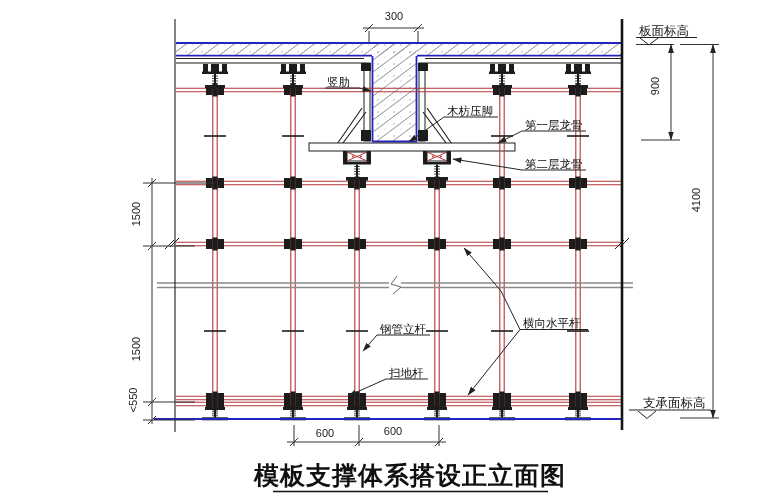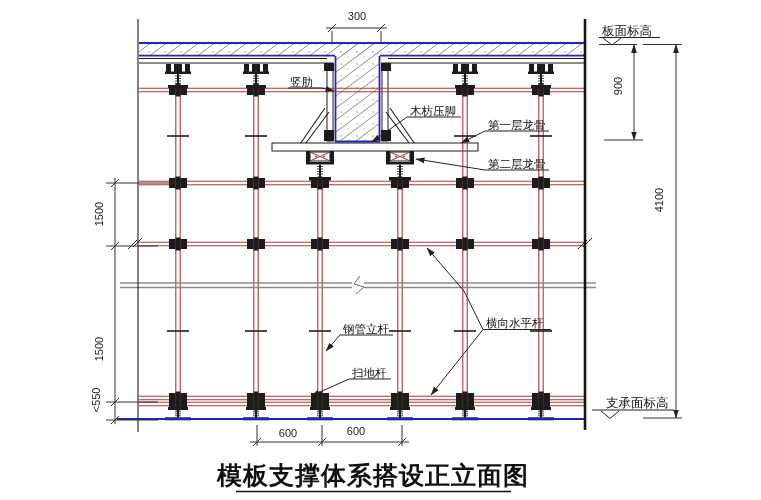--- a/index.html
+++ b/index.html
@@ -1,17 +1,17 @@
 <!DOCTYPE html>
 <html style="--scaffold-red: #b03636; --formwork-blue: #2323bd; --concrete-hatch: #8a8f98; --break-line-gray: #8a8a8a; --drawing-black: #1c1c1c;"><head>
 <meta charset="utf-8">
 <style>
   html,body{margin:0;padding:0;background:#fff;}
   .stage{position:relative;width:682px;height:500px;background:#fff;overflow:hidden;
-         font-family:"Liberation Sans","DejaVu Sans",sans-serif;}
+         font-family:"Liberation Sans","DejaVu Sans",sans-serif;margin-left:37px;}
   svg{position:absolute;left:0;top:0;}
   .red   {stroke:var(--scaffold-red,#b03636);stroke-width:1.1;fill:none;}
   .blue  {stroke:var(--formwork-blue,#2323bd);stroke-width:1.8;fill:none;}
   .blueg {stroke:var(--formwork-blue,#2323bd);stroke-width:2.2;fill:none;}
   .blk1  {stroke:#1c1c1c;stroke-width:1.1;fill:none;}
   .blk2  {stroke:#141414;stroke-width:2.6;fill:none;}
   .dark  {fill:#1c1c1c;}
   .wht   {fill:#ffffff;stroke:#1c1c1c;stroke-width:1;}
   .gray  {stroke:var(--break-line-gray,#8a8a8a);stroke-width:1.5;fill:none;}
   .dim   {stroke:#333;stroke-width:1;fill:none;}

